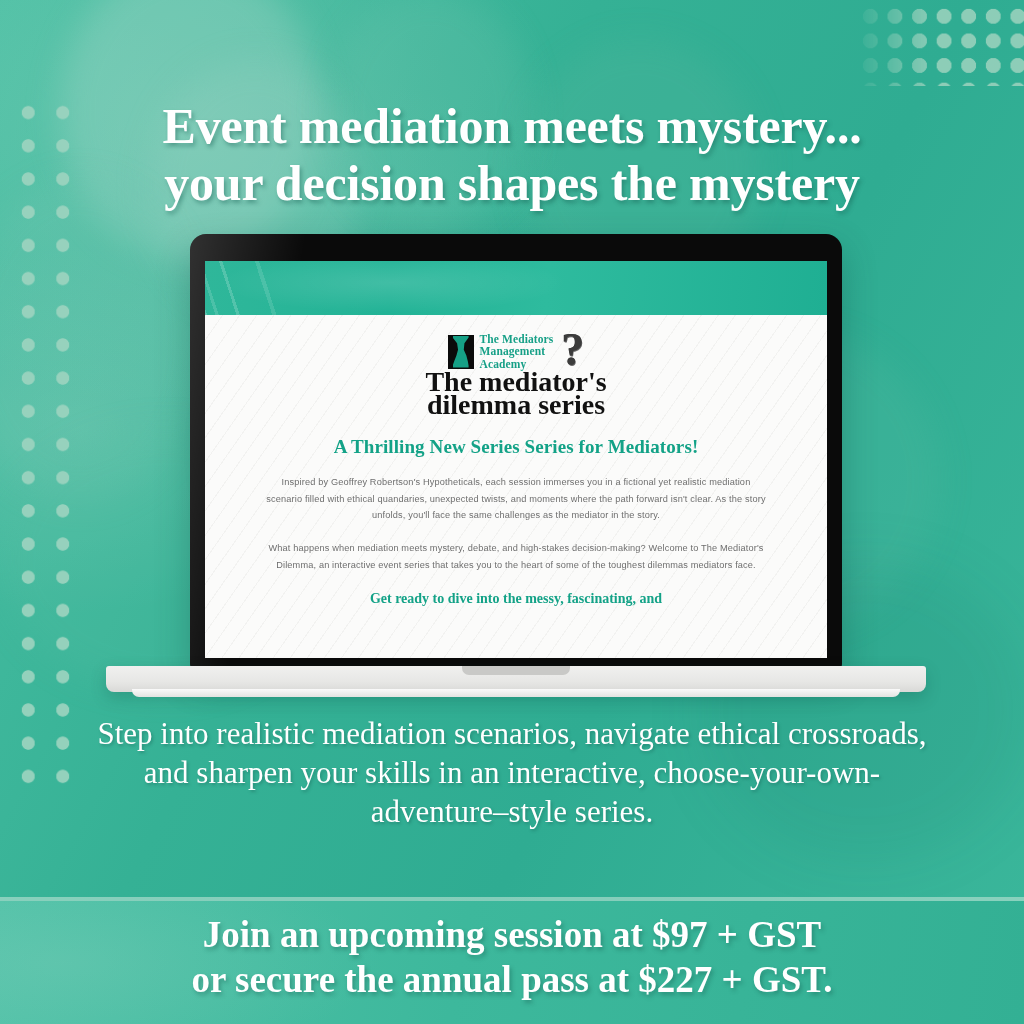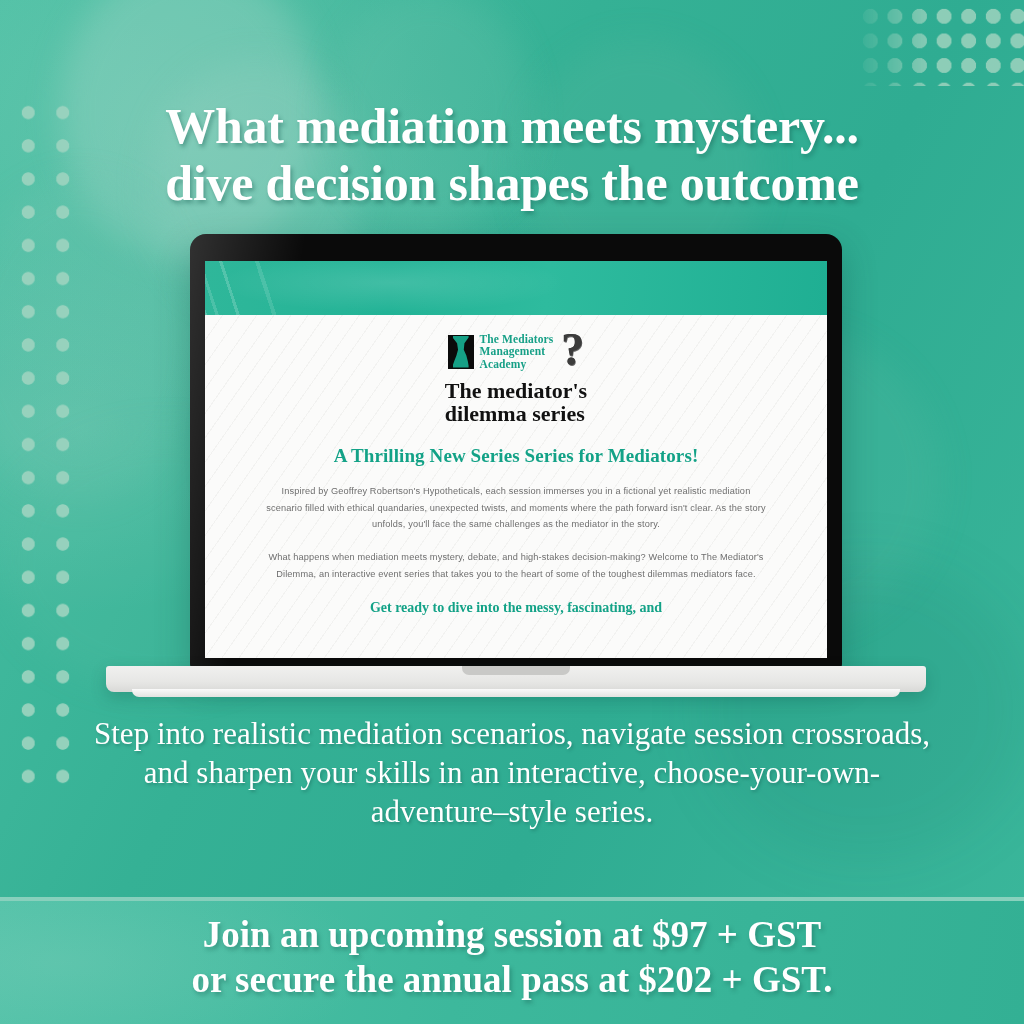--- a/index.html
+++ b/index.html
@@ -140,22 +140,22 @@
     color:#17A087; letter-spacing:.1px; white-space:pre-line;
   }
   .qmark{
     font-family:"Liberation Serif", serif;
     font-weight:700; font-size:46px; line-height:34px; color:#3C3C3C;
     margin-left:2px; margin-top:-4px;
     text-shadow:0.5px 0.5px 0 #6a6a6a, -0.5px 0 0 #2a2a2a;
   }
   .logo-title{
     font-family:"Liberation Serif", serif;
-    font-weight:700; font-size:22px; line-height:23px;
-    color:#111111; text-align:left; margin-top:9px; white-space:pre-line;
+    font-weight:700; font-size:28px; line-height:23px;
+    color:#111111; text-align:center; margin-top:0; white-space:pre-line;
   }
 
   .screen-h2{
     font-family:"Liberation Serif", serif;
     font-weight:700; font-size:19px; color:#13A287;
     text-align:center; margin-top:20px; letter-spacing:.1px;
   }
   .screen-p{
     font-size:9.2px; line-height:16.4px;
     color:#6E6E6E; text-align:center; margin-top:17px;
@@ -231,22 +231,22 @@
   <div class="dots-tr"></div>
   <div class="dots-l"></div>
   <div class="stripe-mask">
     
   </div>
   <div class="bottom-band"></div>
   <div class="divider"></div>
 </div>
 
 <h1 class="headline">
-  <span>What mediation meets mystery...</span>
-  <span class="l2">dive decision shapes the outcome</span>
+  <span>Event mediation meets mystery...</span>
+  <span class="l2">your decision shapes the mystery</span>
 </h1>
 
 <div class="laptop">
   <div class="lid">
     <div class="screen">
       <div class="screen-top-band"></div>
       <div class="screen-body">
 
         <div class="logo-wrap">
           <div class="logo-row">
@@ -270,18 +270,18 @@
 
         <div class="screen-cta">Get ready to dive into the messy, fascinating, and</div>
       </div>
     </div>
   </div>
   <div class="deck"></div>
   <div class="notch"></div>
   <div class="deck-lip"></div>
 </div>
 
-<p class="subtitle">Step into realistic mediation scenarios, navigate session crossroads, and sharpen your skills in an interactive, choose-your-own-adventure–style series.</p>
+<p class="subtitle">Step into realistic mediation scenarios, navigate ethical crossroads, and sharpen your skills in an interactive, choose-your-own-adventure–style series.</p>
 
 <div class="cta">
   <span>Join an upcoming session at $97 + GST</span>
-  <span class="l2">or secure the annual pass at $202 + GST.</span>
+  <span class="l2">or secure the annual pass at $227 + GST.</span>
 </div>
 
 </body></html>

